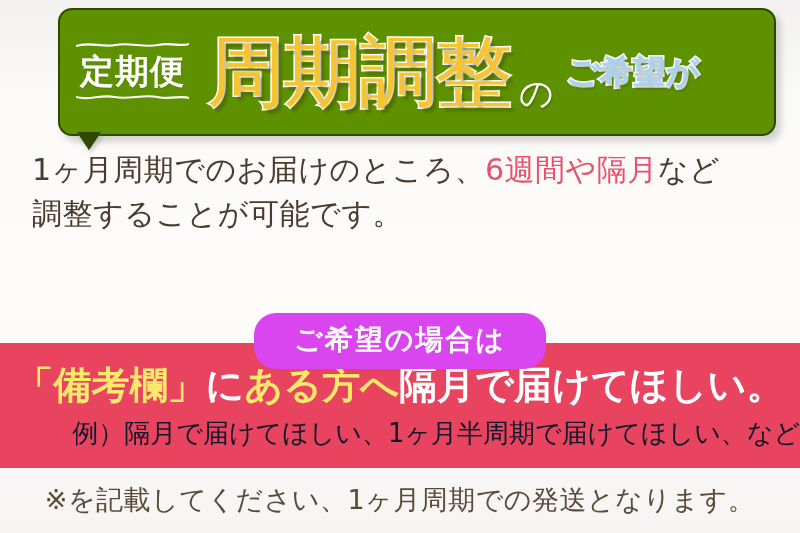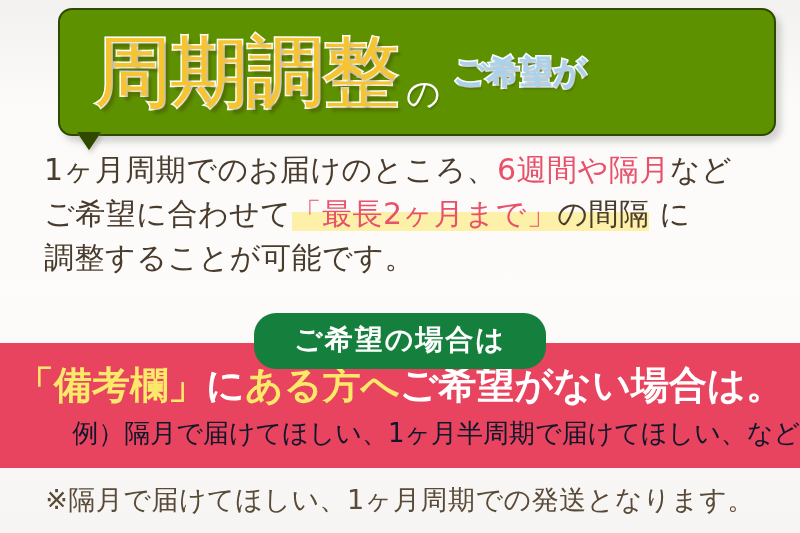--- a/index.html
+++ b/index.html
@@ -118,21 +118,21 @@
     paint-order: stroke fill;
     text-shadow: 2px 3px 2px rgba(40,40,40,0.28);
     white-space: nowrap;
   }
 
   
   .para {
     position: absolute;
     left: 0; top: 148px;
     width: 800px;
-    padding-left: 44px;
+    padding-left: 32px;
     color: #4a3c2c;
     font-size: 30px;
     line-height: 44px;
     letter-spacing: 0.5px;
   }
   .para .ln { white-space: nowrap; }
   .hl-pink { color: #e8506b; }
   .hl-mark {
     color: #e8506b;
     background: linear-gradient(180deg, rgba(255,255,255,0) 46%, #fdf0a8 46%, #fdf0a8 100%);
@@ -140,21 +140,21 @@
   .hl-mark-dark {
     color: #4a3c2c;
     background: linear-gradient(180deg, rgba(255,255,255,0) 46%, #fdf0a8 46%, #fdf0a8 100%);
   }
 
   
   .badge {
     position: absolute;
     left: 50%; top: 313px;
     transform: translateX(-50%);
-    background: #15803d;
+    background: #d946ef;
     color: #ffffff;
     font-size: 28px;
     font-weight: 600;
     letter-spacing: 2px;
     padding: 8px 40px 10px 40px;
     border-radius: 22px;
     white-space: nowrap;
     z-index: 3;
   }
 
@@ -203,45 +203,55 @@
     white-space: nowrap;
   }
 </style>
 </head>
 <body>
 
 <div class="header-wrap">
   <div class="header-box"></div>
   <div class="header-inner">
 
+    <div class="teiki">
+      <span class="wave top">
+        <svg viewBox="0 0 200 9" preserveAspectRatio="none">
+          <path d="M0,6 C25,1 45,8 70,5 C95,2 120,8 145,5 C168,2 185,7 200,4" fill="none" stroke="#ffffff" stroke-width="2.2"></path>
+        </svg>
+      </span>
+      <span>定期便</span>
+      <span class="wave bot">
+        <svg viewBox="0 0 200 9" preserveAspectRatio="none">
+          <path d="M0,4 C22,8 44,1 68,4 C94,7 118,1 144,4 C168,7 186,2 200,5" fill="none" stroke="#ffffff" stroke-width="2.2"></path>
+        </svg>
+      </span>
+    </div>
 
     <div class="headline">周期調整</div>
 
     <div class="no-particle">の</div>
 
     <div class="kibou">
       <span>ご希望が</span>
     </div>
 
   </div>
   <div class="header-tail"></div>
 </div>
 
 <div class="para">
   <div class="ln">
     <span>1ヶ月周期でのお届けのところ、</span><span class="hl-pink">6週間や隔月</span><span>など</span>
   </div>
-  <div class="ln">
-    <span>ご希望に合わせて</span><span class="hl-mark">「最長2ヶ月まで」</span><span class="hl-mark-dark">の</span><span class="hl-mark-dark">間隔</span><span> に</span>
-  </div>
   <div class="ln">調整することが可能です。</div>
 </div>
 
 <div class="badge">ご希望の場合は</div>
 
 <div class="pink-band">
   <div class="pink-line1">
-    <span class="y">「備考欄」</span><span>に</span><span class="y">ある方へ</span><span>ご希望がない場合は。</span>
+    <span class="y">「備考欄」</span><span>に</span><span class="y">ある方へ</span><span>隔月で届けてほしい。</span>
   </div>
   <div class="pink-line2">例）隔月で届けてほしい、1ヶ月半周期で届けてほしい、など</div>
 </div>
 
-<div class="footnote">※隔月で届けてほしい、1ヶ月周期での発送となります。</div>
+<div class="footnote">※を記載してください、1ヶ月周期での発送となります。</div>
 
 </body></html>

